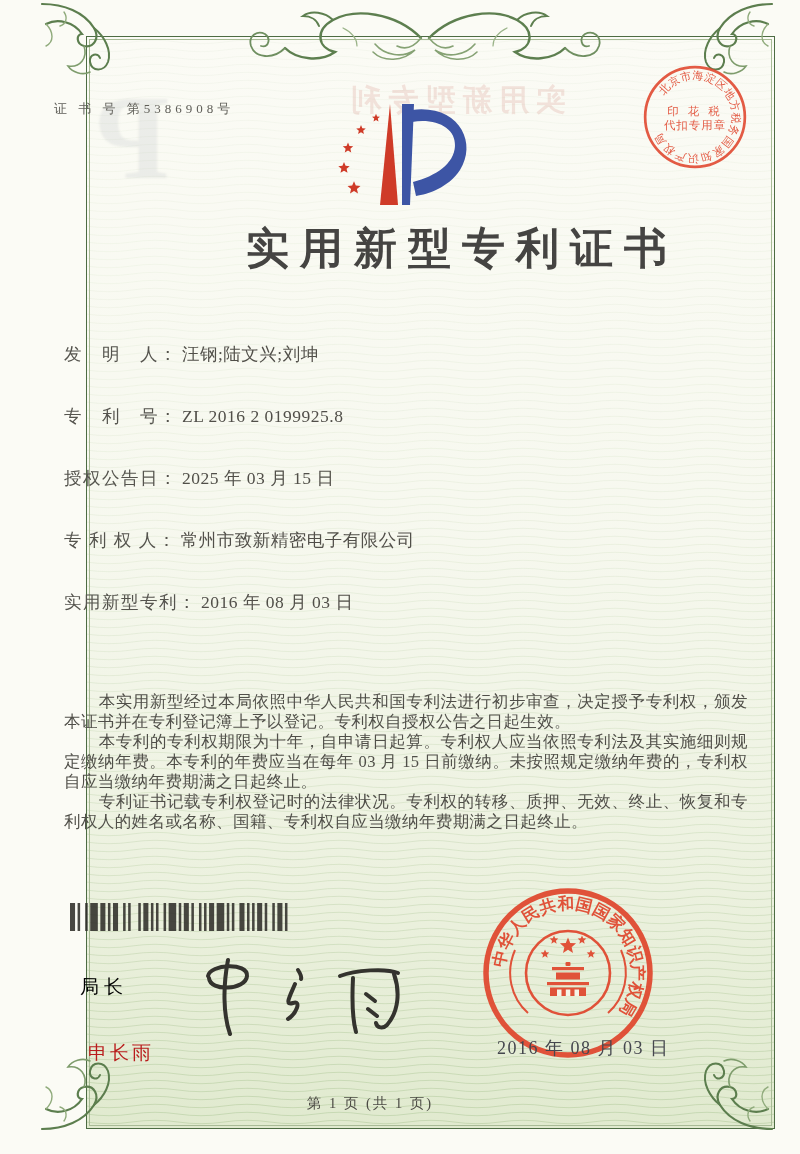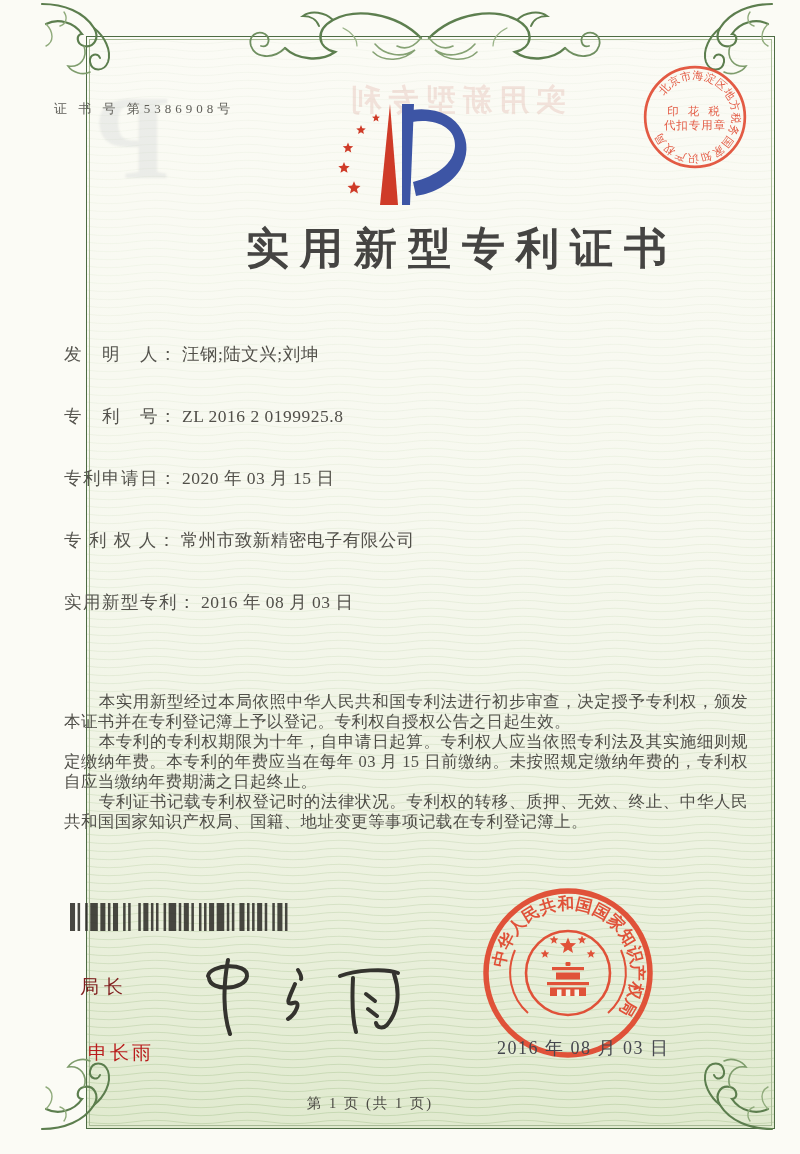--- a/index.html
+++ b/index.html
@@ -49,21 +49,21 @@
     color:#454442;box-sizing:border-box;margin-left:32px;
   }
   #fields{left:64px;top:342px;width:690px;}
   .field-row{height:24px;margin-bottom:38px;font-size:17.5px;white-space:nowrap;}
   .field-label{letter-spacing:1.5px;color:#55544e;}
   .field-value{margin-left:4px;color:#514f49;letter-spacing:0.5px;}
   #paragraphs{left:64px;top:692px;width:684px;font-size:16.5px;line-height:20px;
     text-align:justify;color:#504f49;letter-spacing:0.4px;}
   #paragraphs p{margin:0;text-indent:2.1em;}
   #barcode{left:70px;top:903px;width:220px;height:28px;}
-  #signer-title{left:80px;top:974px;font-size:19px;letter-spacing:5px;color:#7f1d1d;}
+  #signer-title{left:80px;top:974px;font-size:19px;letter-spacing:5px;color:#000000;}
   #signer-name{left:88px;top:1008px;font-size:19px;letter-spacing:3px;color:#b91c1c;margin-top:32px;}
   #signature{left:190px;top:946px;}
   #stamp-top{left:641px;top:63px;}
   #stamp-bottom{left:473px;top:878px;}
   #issue-date{left:497px;top:1036px;font-size:18px;letter-spacing:1.5px;color:#45474e;}
   #footer-text{left:26px;top:1094px;width:688px;text-align:center;
     font-size:14.5px;letter-spacing:2px;color:#4c4b45;}
   svg{display:block;}
 </style>
 </head>
@@ -272,34 +272,34 @@
   <div id="cert-title" class="abs">实用新型专利证书</div>
 
   <div id="fields" class="abs">
     <div class="field-row">
       <span class="field-label">发　明　人：</span><span class="field-value">汪钢;陆文兴;刘坤</span>
     </div>
     <div class="field-row">
       <span class="field-label">专　利　号：</span><span class="field-value">ZL 2016 2 0199925.8</span>
     </div>
     <div class="field-row">
-      <span class="field-label">专利申请日：</span><span class="field-value">2020 年 03 月 15 日</span>
+      <span class="field-label">授权公告日：</span><span class="field-value">2025 年 03 月 15 日</span>
     </div>
     <div class="field-row">
       <span class="field-label">专 利 权 人：</span><span class="field-value">常州市致新精密电子有限公司</span>
     </div>
     <div class="field-row">
       <span class="field-label">实用新型专利：</span><span class="field-value">2016 年 08 月 03 日</span>
     </div>
   </div>
 
   <div id="paragraphs" class="abs">
     <p>本实用新型经过本局依照中华人民共和国专利法进行初步审查，决定授予专利权，颁发本证书并在专利登记簿上予以登记。专利权自授权公告之日起生效。</p>
     <p>本专利的专利权期限为十年，自申请日起算。专利权人应当依照专利法及其实施细则规定缴纳年费。本专利的年费应当在每年 03 月 15 日前缴纳。未按照规定缴纳年费的，专利权自应当缴纳年费期满之日起终止。</p>
-    <p>专利证书记载专利权登记时的法律状况。专利权的转移、质押、无效、终止、中华人民共和国国家知识产权局、国籍、地址变更等事项记载在专利登记簿上。</p>
+    <p>专利证书记载专利权登记时的法律状况。专利权的转移、质押、无效、终止、恢复和专利权人的姓名或名称、国籍、专利权自应当缴纳年费期满之日起终止。</p>
   </div>
 
   <div id="barcode" class="abs">
     <svg id="barcode-svg" width="220" height="28" viewBox="0 0 220 28" preserveAspectRatio="none">
         <rect x="0.00" y="0" width="5.06" height="28" fill="#2f2e29" opacity="0.88"></rect>
         <rect x="7.59" y="0" width="2.53" height="28" fill="#2f2e29" opacity="0.88"></rect>
         <rect x="15.17" y="0" width="2.53" height="28" fill="#2f2e29" opacity="0.88"></rect>
         <rect x="20.23" y="0" width="7.59" height="28" fill="#2f2e29" opacity="0.88"></rect>
         <rect x="30.34" y="0" width="5.06" height="28" fill="#2f2e29" opacity="0.88"></rect>
         <rect x="37.93" y="0" width="2.53" height="28" fill="#2f2e29" opacity="0.88"></rect>

